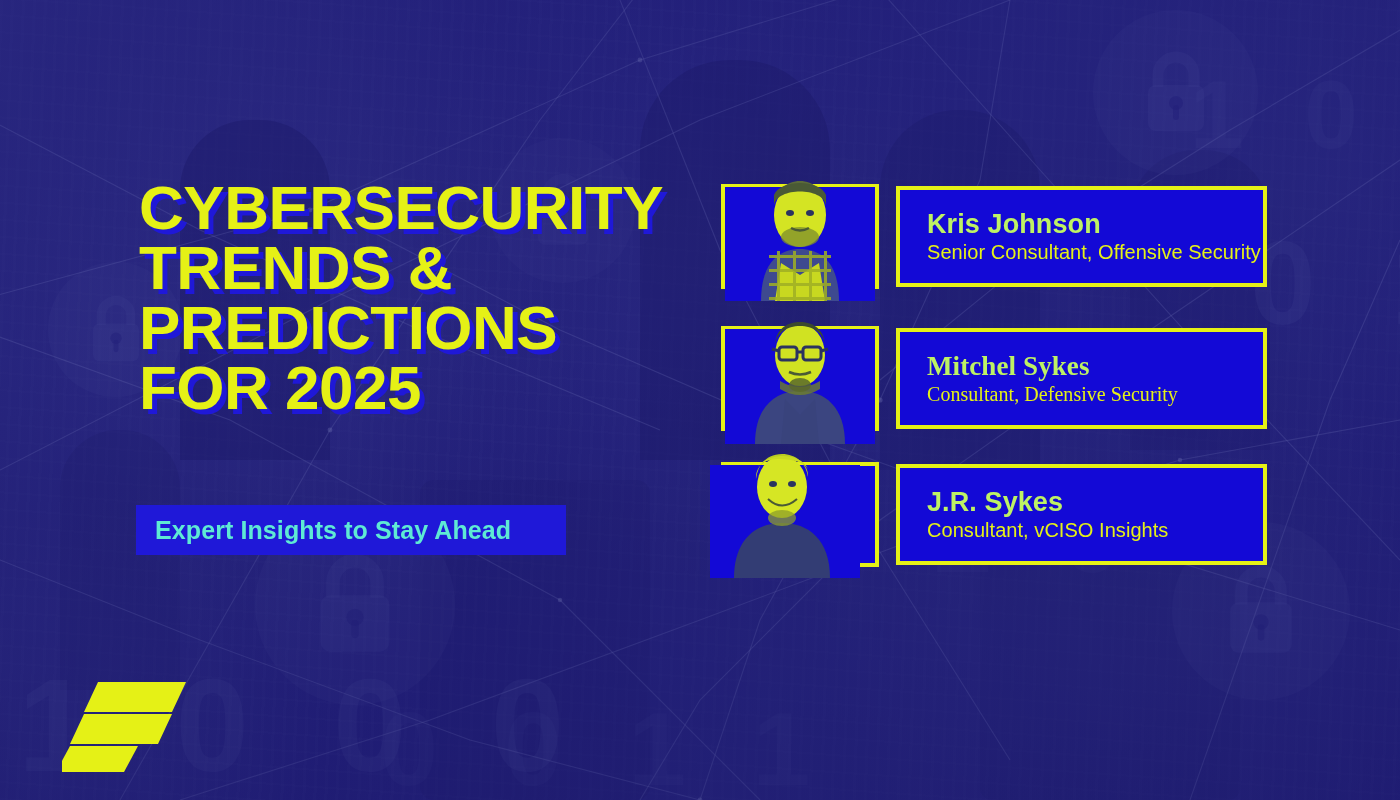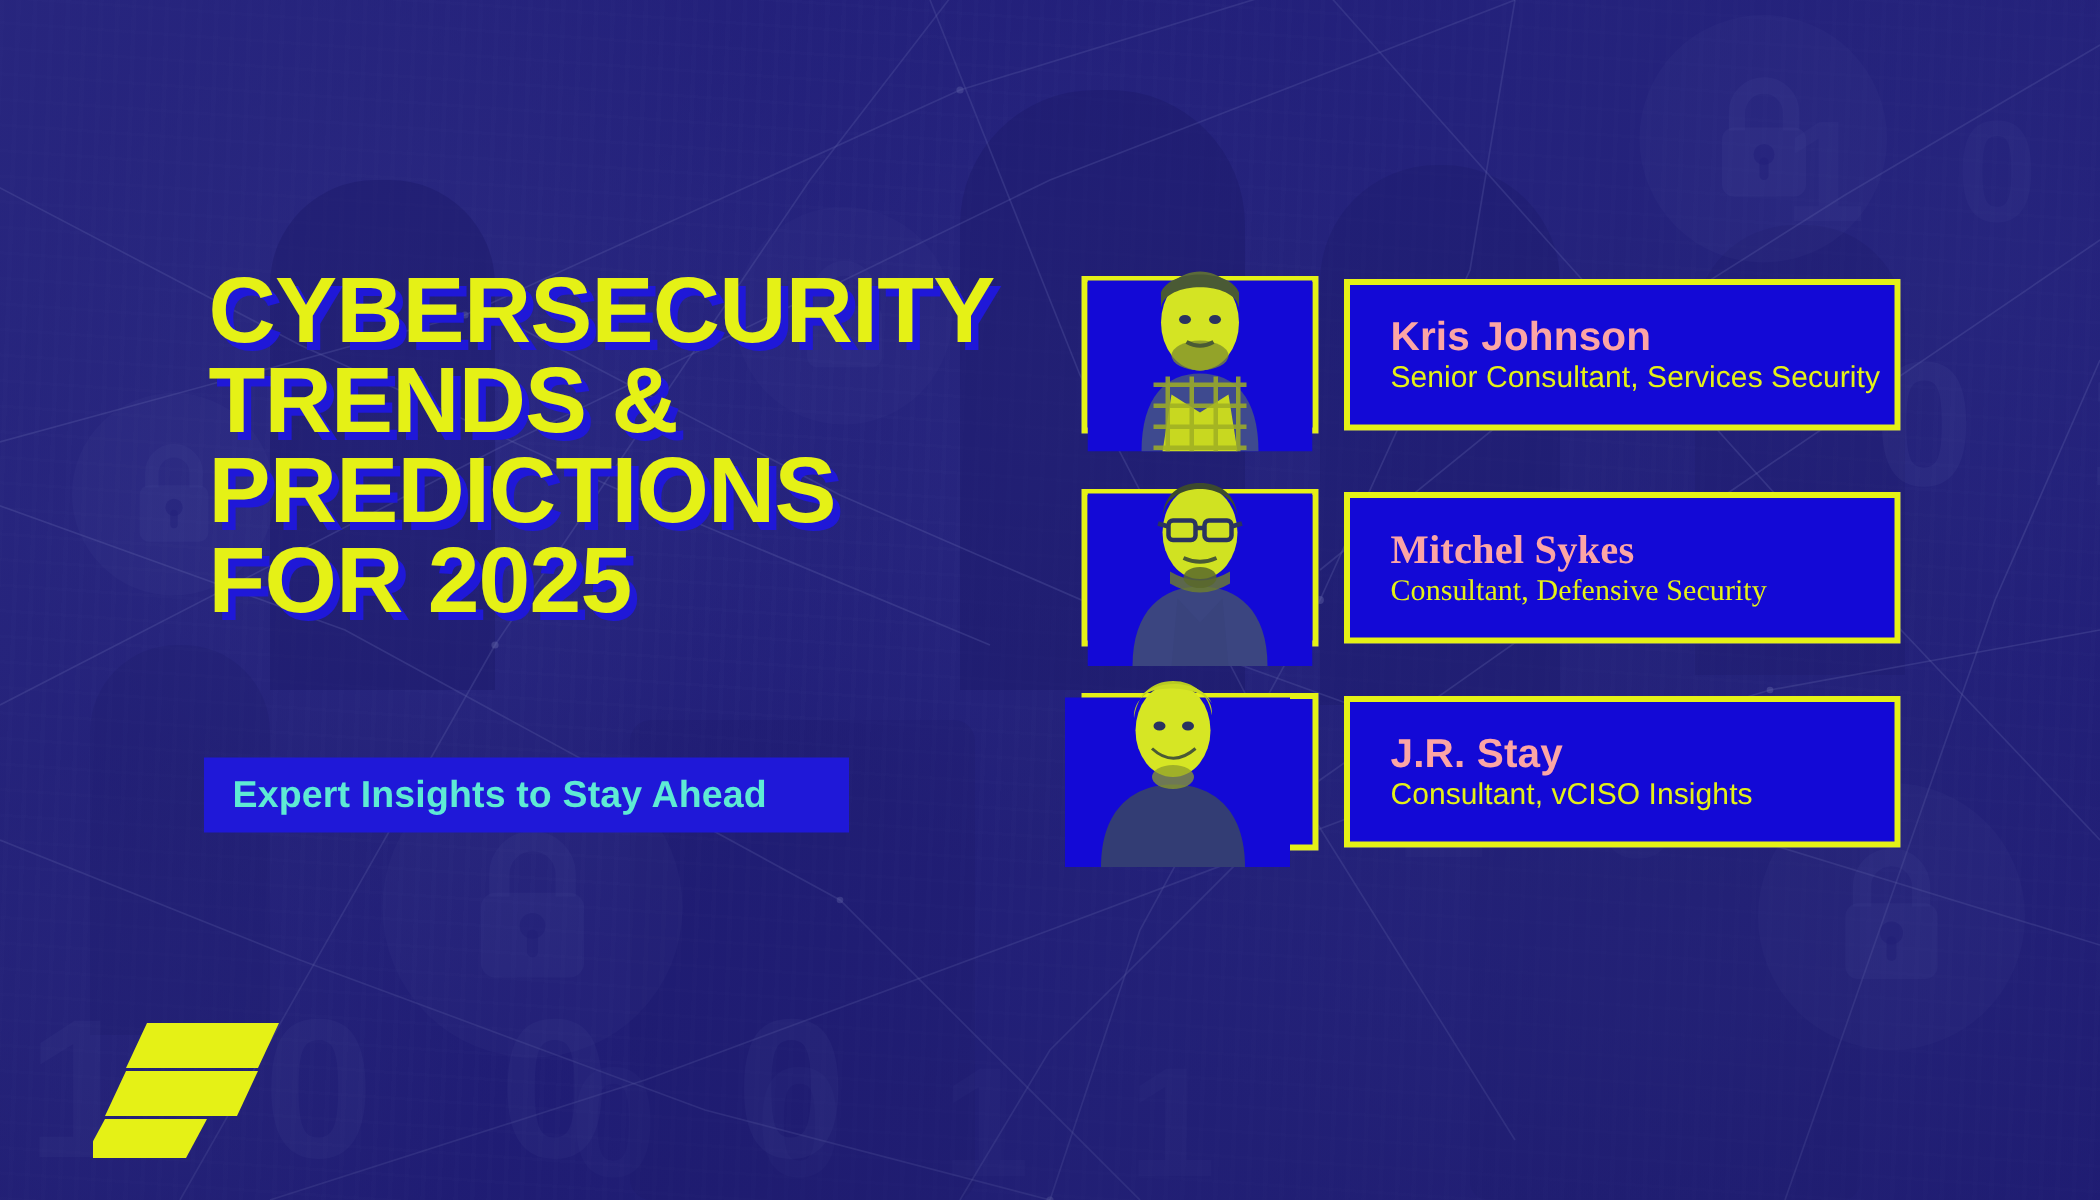--- a/index.html
+++ b/index.html
@@ -93,21 +93,21 @@
   .portrait { position:absolute; left:50%; transform:translateX(-50%); }
   .name-card {
     position:absolute; left:175px; top:2px;
     width:371px; height:101px;
     border:4px solid #e5f116;
     background:#1309d6;
     display:flex; flex-direction:column; justify-content:center;
     padding-left:27px;
   }
   .sp-name {
-    color:#fca5a5; font-weight:700; font-size:27px; line-height:1.12;
+    color:#bef264; font-weight:700; font-size:27px; line-height:1.12;
     letter-spacing:.1px;
   }
   .sp-title {
     color:#e5f116; font-weight:400; font-size:20px; line-height:1.2;
     letter-spacing:.05px; margin-top:1px;
   }
 </style>
 </head>
 <body>
 
@@ -254,21 +254,21 @@
             <ellipse cx="75" cy="86" rx="19" ry="10" fill="#7e8e2c" opacity=".75"></ellipse>
             <ellipse cx="65" cy="62" rx="4" ry="3" fill="#2a3360"></ellipse>
             <ellipse cx="85" cy="62" rx="4" ry="3" fill="#2a3360"></ellipse>
             <path d="M66 77 Q75 82 84 77" stroke="#4a5a35" stroke-width="2.5" fill="none"></path>
           </g>
         </svg>
       </div>
     </div>
     <div class="name-card">
       <div class="sp-name">Kris Johnson</div>
-      <div class="sp-title">Senior Consultant, Services Security</div>
+      <div class="sp-title">Senior Consultant, Offensive Security</div>
     </div>
   </div>
 
   <div class="speaker-row" style="top:326px;font-family:Liberation Serif, serif;">
     <div class="photo-frame">
       <div class="photo-inner">
         <svg class="portrait" width="150" height="155" viewBox="0 0 150 155" style="top:-40px;">
           <rect x="0" y="40" width="150" height="115" fill="#1309d6"></rect>
           <g>
             <path d="M30 155 C30 118 50 102 75 102 C100 102 120 118 120 155 Z" fill="#3b4580"></path>
@@ -308,18 +308,18 @@
             <ellipse cx="63" cy="61" rx="4" ry="3" fill="#2a3360"></ellipse>
             <ellipse cx="82" cy="61" rx="4" ry="3" fill="#2a3360"></ellipse>
             <path d="M58 76 Q72 90 87 76 Q80 82 72 82 Q64 82 58 76 Z" fill="#f4f8d0"></path>
             <path d="M58 76 Q72 89 87 76" stroke="#4a5a35" stroke-width="2" fill="none"></path>
             <ellipse cx="72" cy="95" rx="14" ry="8" fill="#8d9d2a" opacity=".75"></ellipse>
           </g>
         </svg>
       </div>
     </div>
     <div class="name-card">
-      <div class="sp-name">J.R. Stay</div>
+      <div class="sp-name">J.R. Sykes</div>
       <div class="sp-title">Consultant, vCISO Insights</div>
     </div>
   </div>
 
 </div>
 
 </body></html>

